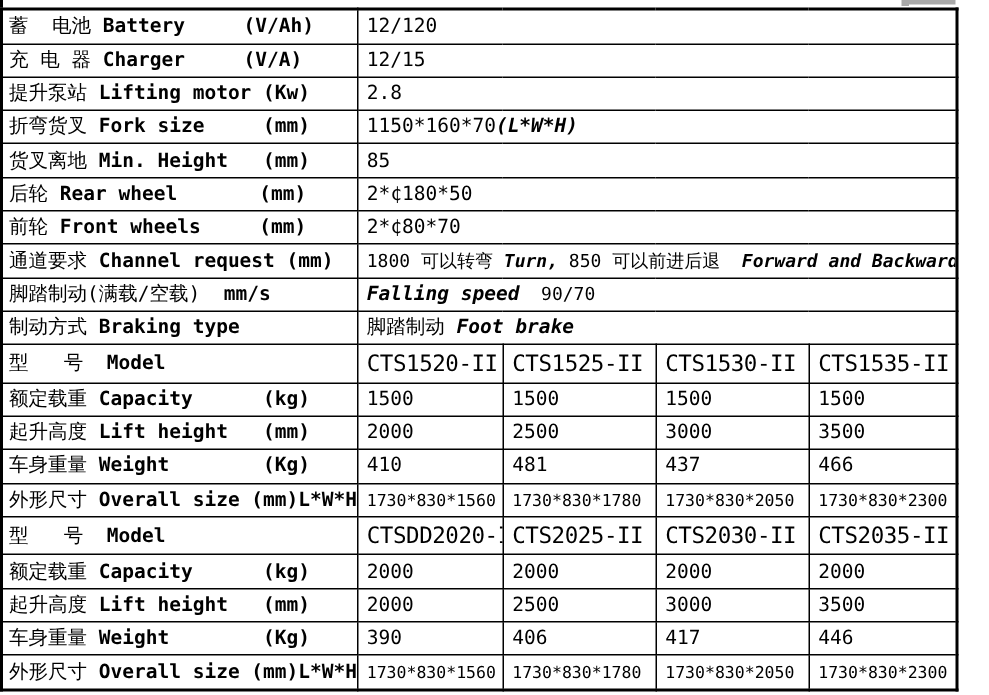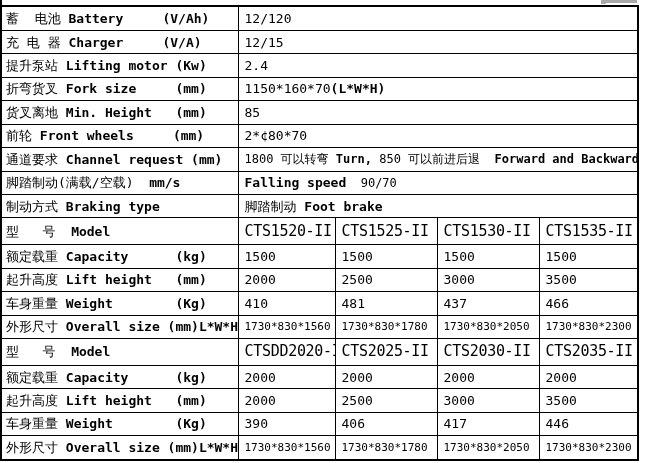--- a/index.html
+++ b/index.html
@@ -16,21 +16,21 @@
     border-collapse:collapse;table-layout:fixed;background:#ffffff;
     border:2px solid #000000;
   }
   td{
     border:1px solid #000000;
     font-size:13px;line-height:1;vertical-align:middle;
     white-space:pre;overflow:hidden;padding:0;
   }
   td.label{padding-left:4px;}
   td.value{padding-left:6px;}
-  .b{font-weight:bold;}
+  .b{font-weight:bold;font-style:italic;}
   .en{font-weight:bold;}
   .seg-sm{font-size:12px;}
   td.mid{font-size:12px;}
   td.smv{font-size:11px;}
   td.name{font-size:15px;letter-spacing:-0.3px;}
 </style>
 </head>
 <body>
 
 <div class="frag-grey-bar"></div>
@@ -49,29 +49,33 @@
     <tr>
       <td class="label"><span>蓄  电池</span><span class="en"> Battery     (V/Ah)</span></td>
       <td class="value" colspan="4"><span>12/120</span></td>
     </tr>
     <tr>
       <td class="label"><span>充 电 器</span><span class="en"> Charger     (V/A)</span></td>
       <td class="value" colspan="4"><span>12/15</span></td>
     </tr>
     <tr>
       <td class="label"><span>提升泵站</span><span class="en"> Lifting motor (Kw)</span></td>
-      <td class="value" colspan="4"><span>2.4</span></td>
+      <td class="value" colspan="4"><span>2.8</span></td>
     </tr>
     <tr>
       <td class="label"><span>折弯货叉</span><span class="en"> Fork size     (mm)</span></td>
       <td class="value" colspan="4"><span>1150*160*70</span><span class="b">(L*W*H)</span></td>
     </tr>
     <tr>
       <td class="label"><span>货叉离地</span><span class="en"> Min. Height   (mm)</span></td>
       <td class="value" colspan="4"><span>85</span></td>
+    </tr>
+    <tr>
+      <td class="label"><span>后轮</span><span class="en"> Rear wheel       (mm)</span></td>
+      <td class="value" colspan="4"><span>2*¢180*50</span></td>
     </tr>
     <tr>
       <td class="label"><span>前轮</span><span class="en"> Front wheels     (mm)</span></td>
       <td class="value" colspan="4"><span>2*¢80*70</span></td>
     </tr>
     <tr>
       <td class="label"><span>通道要求</span><span class="en"> Channel request (mm)</span></td>
       <td class="value mid" colspan="4"><span>1800 可以转弯 </span><span class="b">Turn,</span><span> 850 可以前进后退  </span><span class="b">Forward and Backward</span></td>
     </tr>
     <tr>

